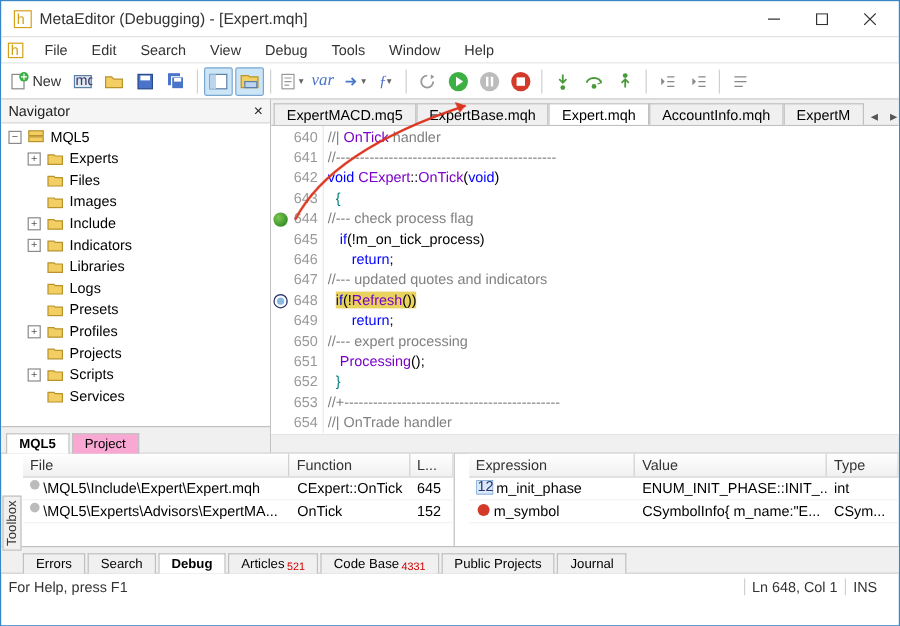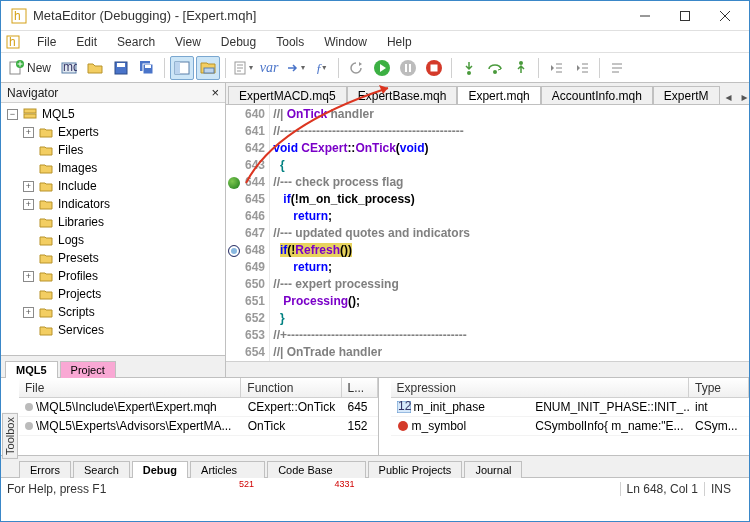--- a/index.html
+++ b/index.html
@@ -36,21 +36,21 @@
 .nav-tabs { height: 22px; border-top: 1px solid #c0c0c0; display: flex; align-items: flex-end; padding-left: 4px; background: #f0f0f0; }
 .nav-tab { padding: 2px 10px; border: 1px solid #c0c0c0; border-bottom: none; background: #f9a8d4; margin-right: 2px; font-size: 11px; position: relative; top: 1px; }
 .nav-tab.active { background: #fff; font-weight: 600; }
 
 .editor-area { flex: 1; display: flex; flex-direction: column; position: relative; overflow: hidden; }
 .editor-tabs { height: 22px; background: #f0f0f0; display: flex; align-items: flex-end; border-bottom: 1px solid #c0c0c0; padding-left: 2px; overflow: hidden; }
 .editor-tab { padding: 2px 10px; border: 1px solid #c0c0c0; border-bottom: none; background: #f0f0f0; margin-right: 0; font-size: 12px; white-space: nowrap; position: relative; top: 1px; }
 .editor-tab.active { background: #fff; }
 .editor-tabs .arrow { padding: 0 4px; color: #555; margin-left: 2px; }
 
-.code { flex: 1; display: flex; font-family: Consolas, monospace; font-size: 13px; background: #fff; overflow: auto; position: relative; font-weight: bold; }
+.code { flex: 1; display: flex; font-family: Consolas, monospace; font-size: 13px; background: #fff; overflow: auto; position: relative; }
 .gutter { width: 44px; background: #fff; border-right: 1px solid #e8e8e8; text-align: right; color: #999; padding-top: 2px; }
 .gutter .ln { height: 17px; padding-right: 4px; position: relative; }
 .gutter .bp { position: absolute; left: 2px; top: 2px; width: 12px; height: 12px; border-radius: 50%; }
 .gutter .bp.globe { background: radial-gradient(circle at 35% 35%, #7ec850, #1a7a1a); }
 .gutter .bp.circ { background: #89b8e0; border: 1px solid #336; box-shadow: inset 0 0 0 2px #fff; }
 .code-body { flex: 1; padding-top: 2px; white-space: pre; }
 .code-body .cl { height: 17px; }
 .cmt { color: #808080; }
 .kw { color: #0000ff; }
 .fn { color: #7a00c8; }
@@ -60,28 +60,28 @@
 .code-scroll-h { height: 16px; background: #f0f0f0; border-top: 1px solid #d0d0d0; }
 
 .red-arc { position: absolute; left: 0; top: -28px; pointer-events: none; z-index: 10; }
 
 .bottom-panel { height: 100px; border-top: 1px solid #c0c0c0; display: flex; flex-direction: column; }
 .table-left { flex: 1; border-right: 1px solid #c0c0c0; display: flex; flex-direction: column; overflow: hidden; }
 .table-right { flex: 1; display: flex; flex-direction: column; overflow: hidden; padding-left: 12px; }
 .thead { display: flex; height: 20px; background: linear-gradient(#fff,#f0f0f0); border-bottom: 1px solid #d0d0d0; }
 .th { padding: 2px 6px; border-right: 1px solid #d0d0d0; color: #333; display: flex; align-items: center; white-space: nowrap; overflow: hidden; }
 .tr { display: flex; height: 19px; align-items: center; border-bottom: 1px solid #f3f3f3; }
-.td { padding: 1px 6px; white-space: nowrap; overflow: hidden; text-overflow: ellipsis; display: flex; align-items: center; gap: 3px; }
+.td { padding: 1px 6px; white-space: nowrap; overflow: hidden; text-overflow: ellipsis; display: flex; gap: 3px; }
 .toolbox-label { position: absolute; left: 1px; top: 412px; writing-mode: vertical-rl; transform: rotate(180deg); font-size: 11px; color: #333; background: #f0f0f0; padding: 3px 1px; border: 1px solid #c0c0c0; }
 .tables-wrap { display: flex; flex: 1; margin-left: 18px; }
 
 .bottom-tabs { height: 22px; display: flex; align-items: flex-end; padding-left: 18px; background: #f0f0f0; border-top: 1px solid #c0c0c0; }
 .bt { padding: 2px 10px; border: 1px solid #c0c0c0; border-bottom: none; background: #f0f0f0; margin-right: 2px; font-size: 11px; position: relative; top: 1px; display: flex; align-items: center; gap: 2px; }
 .bt.active { background: #fff; font-weight: 600; }
-.bt .cnt { color: #d00000; font-size: 9px; position: relative; top: 14px; }
+.bt .cnt { color: #d00000; font-size: 9px; position: relative; top: 2px; }
 
 .statusbar { height: 22px; border-top: 1px solid #c0c0c0; display: flex; align-items: center; padding: 0 6px; color: #333; }
 .statusbar .sep { width: 1px; height: 14px; background: #d0d0d0; margin: 0 6px; }
 .statusbar .grow { flex: 1; }
 svg { display: block; }
 </style>
 </head>
 <body>
 
 <div class="titlebar">
@@ -453,20 +453,21 @@
           <div class="tr">
             <div class="td" style="flex:2.4"><span style="width:8px;height:8px;border-radius:50%;background:#bbb;display:inline-block;"></span>\MQL5\Experts\Advisors\ExpertMA...</div>
             <div class="td" style="flex:1">OnTick</div>
             <div class="td" style="width:36px">152</div>
           </div>
         </div>
     </div>
     <div class="table-right">
       <div class="thead">
         <div class="th" style="flex:1.2">Expression</div>
+        <div class="th" style="flex:1.4">Value</div>
         <div class="th" style="width:60px">Type</div>
       </div>
       <div id="w-rows">
           <div class="tr">
             <div class="td" style="flex:1.2"><svg width="14" height="12">
                 <rect x="0" y="0" width="14" height="12" fill="#d6e8fa" stroke="#5a8fc8"></rect>
                 <text x="1" y="9" font-size="8" fill="#336">123</text>
               </svg>m_init_phase</div>
             <div class="td" style="flex:1.4">ENUM_INIT_PHASE::INIT_...</div>
             <div class="td" style="width:60px">int</div>

